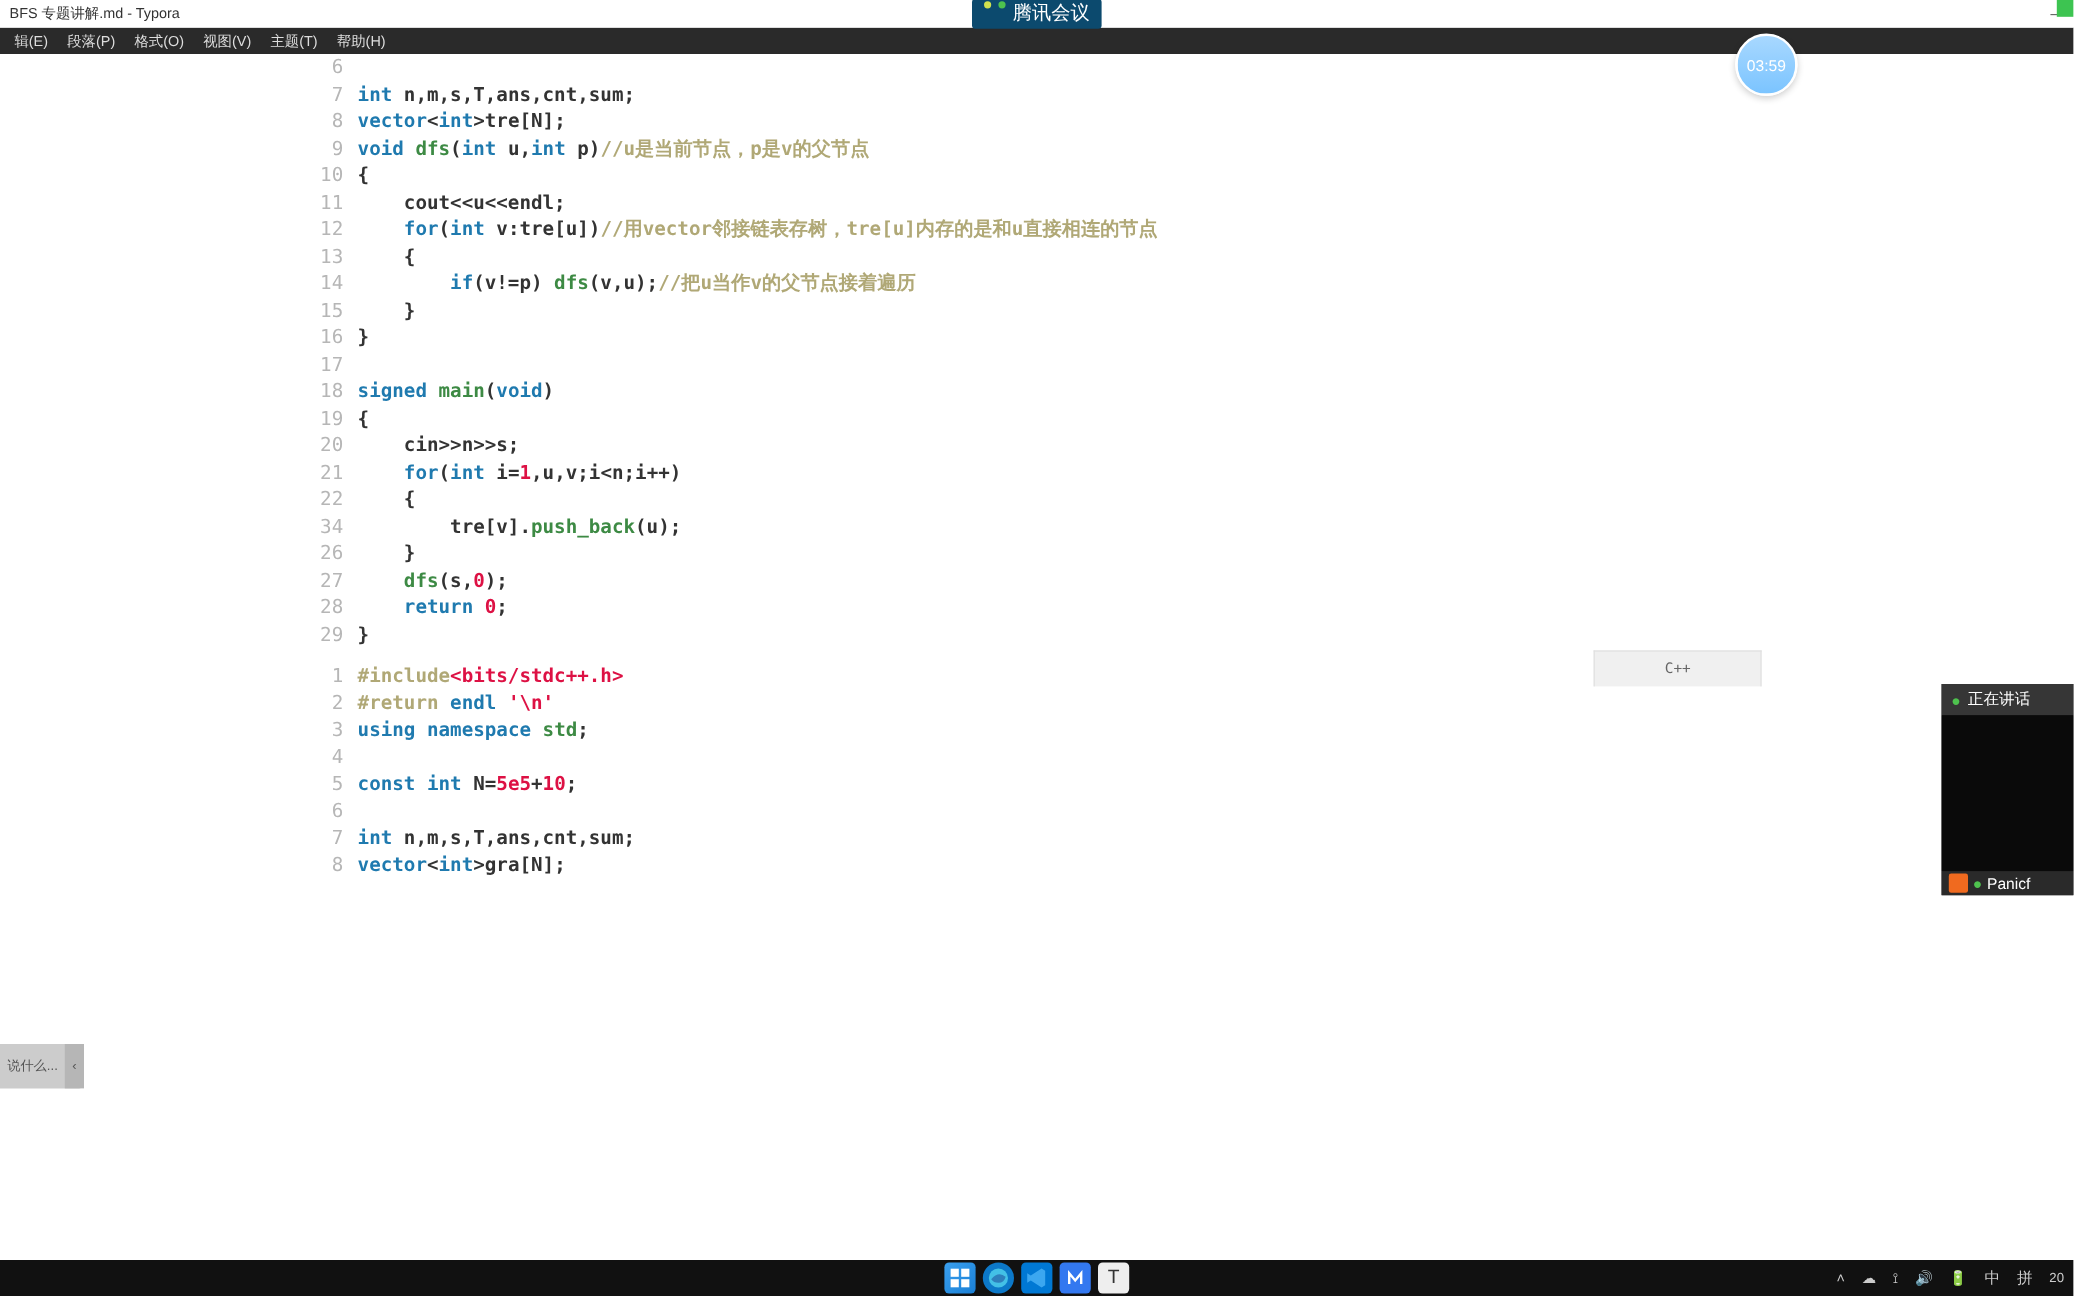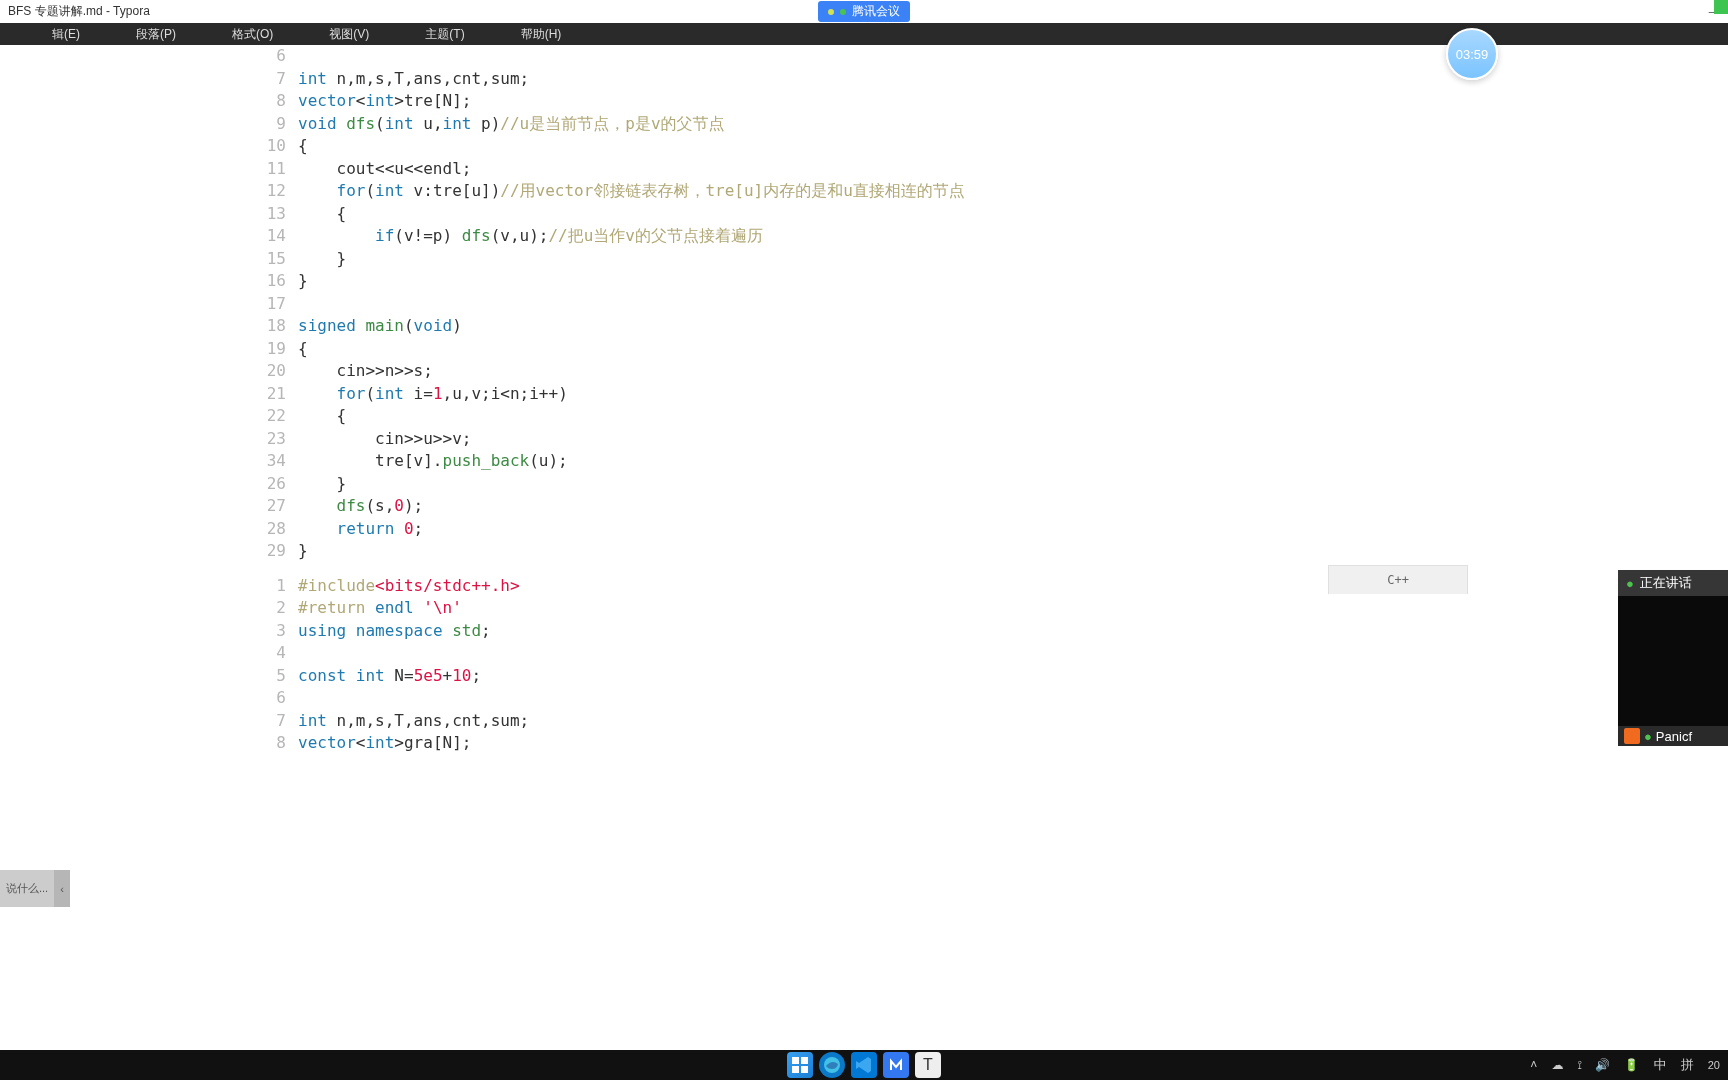--- a/index.html
+++ b/index.html
@@ -20,45 +20,45 @@
   padding: 0 8px;
   font-size: 12px;
   color: #333;
   position: relative;
 }
 .titlebar-title { flex: 0 0 auto; }
 .meeting-pill {
   position: absolute;
   left: 50%;
   transform: translateX(-50%);
-  background: #3b82f6;
+  background: #0c4a6e;
   color: #fff;
   border-radius: 3px;
   padding: 2px 10px;
   display: flex;
-  align-items: center;
+  align-items: flex-start;
   gap: 6px;
-  font-size: 12px;
+  font-size: 16px;
 }
 .meeting-dot { width:6px;height:6px;border-radius:50%;background:#4ec24e;display:inline-block; }
 .meeting-dot2 { width:6px;height:6px;border-radius:50%;background:#d1e24e;display:inline-block; }
 .win-controls { margin-left:auto; display:flex; gap:18px; }
 .win-btn { width:14px; height:14px; display:flex; align-items:center; justify-content:center; color:#555; }
 .green-block { position:absolute; right:0; top:0; width:14px; height:14px; background:#3dc451; }
 
 .menubar {
   height: 22px;
   background: #2a2a2a;
   color: #ddd;
   display: flex;
   align-items: center;
   padding: 0 4px;
   font-size: 12px;
 }
-.menu-item { padding: 2px 8px; margin-left: 40px; }
+.menu-item { padding: 2px 8px; }
 
 .content-area {
   position: absolute;
   top: 45px;
   left: 0;
   right: 0;
   bottom: 30px;
   background: #fff;
   overflow: hidden;
 }
@@ -73,21 +73,21 @@
 }
 .code-line { display:flex; }
 .lineno {
   width: 38px;
   text-align: right;
   padding-right: 12px;
   color: #b6b6b6;
   user-select: none;
   flex: 0 0 38px;
 }
-.codetxt { white-space: pre; color: #333; }
+.codetxt { white-space: pre; color: #333; font-weight: bold; }
 .kw { color: #1f7aaf; }
 .ty { color: #1f7aaf; }
 .fn { color: #3d8a44; }
 .num { color: #d14; }
 .str { color: #d14; }
 .cm { color: #b0a876; }
 .pp { color: #b0a876; margin-top: 37px; }
 .pk { color: #1f7aaf; }
 
 .lang-tag {
@@ -278,24 +278,20 @@
         <span class="lineno">20</span>
         <span class="codetxt"><span>    cin&gt;&gt;n&gt;&gt;s;</span></span>
       </div>
       <div class="code-line">
         <span class="lineno">21</span>
         <span class="codetxt"><span>    </span><span class="kw">for</span><span>(</span><span class="ty">int</span><span> i=</span><span class="num">1</span><span>,u,v;i&lt;n;i++)</span></span>
       </div>
       <div class="code-line">
         <span class="lineno">22</span>
         <span class="codetxt"><span>    {</span></span>
-      </div>
-      <div class="code-line">
-        <span class="lineno">23</span>
-        <span class="codetxt"><span>        cin&gt;&gt;u&gt;&gt;v;</span></span>
       </div>
       <div class="code-line">
         <span class="lineno">34</span>
         <span class="codetxt"><span>        tre[v].</span><span class="fn">push_back</span><span>(u);</span></span>
       </div>
       <div class="code-line">
         <span class="lineno">26</span>
         <span class="codetxt"><span>    }</span></span>
       </div>
       <div class="code-line">

